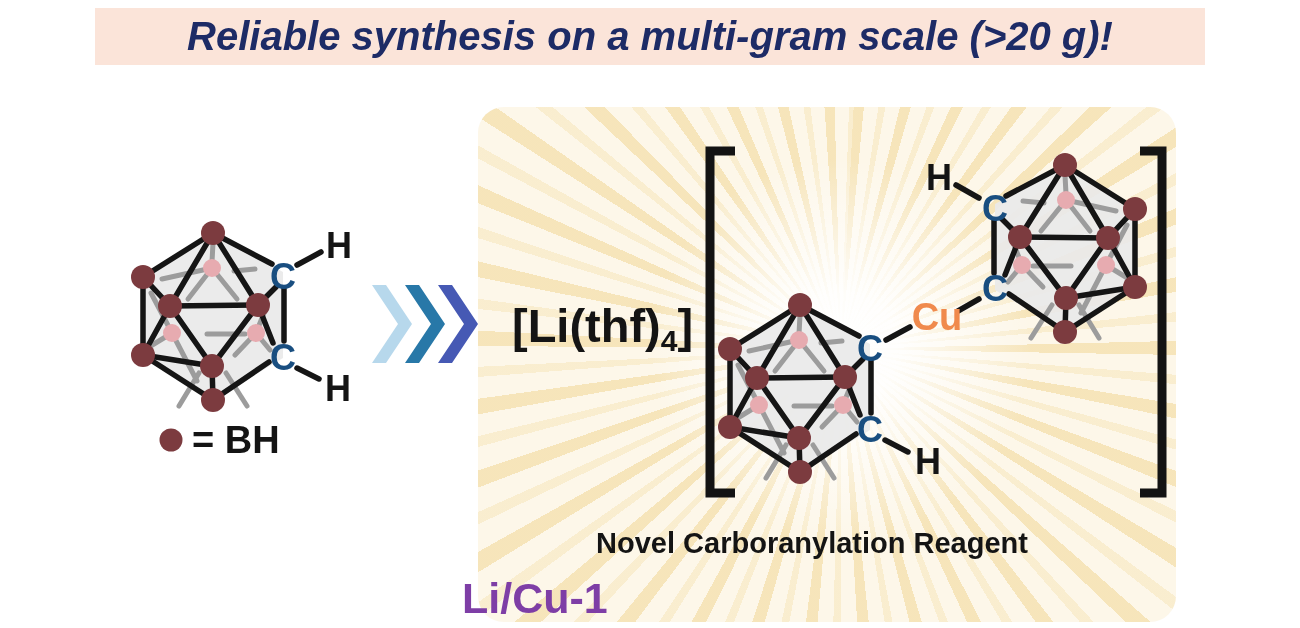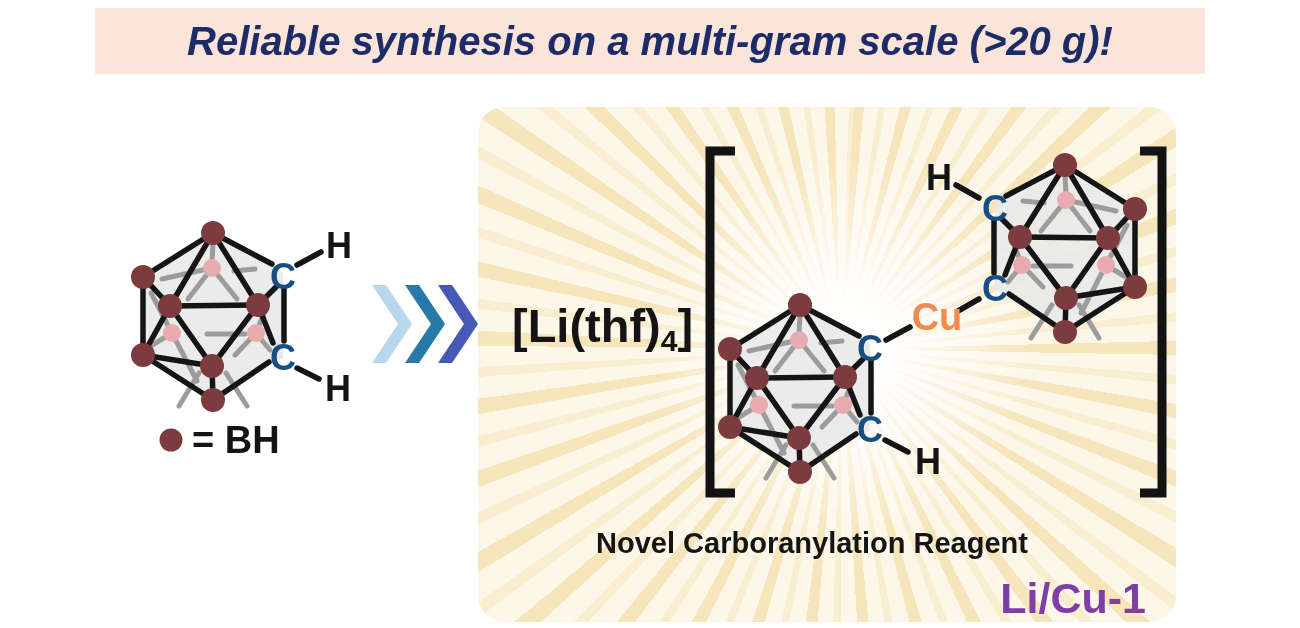--- a/index.html
+++ b/index.html
@@ -1,34 +1,34 @@
 <!DOCTYPE html>
 <html><head>
 <meta charset="utf-8">
 <style>
   html,body{margin:0;padding:0;background:#ffffff;}
   .stage{position:relative;width:1300px;height:628px;background:#ffffff;overflow:hidden;
          font-family:"Liberation Sans",sans-serif;}
-  .banner{position:absolute;left:95px;top:8px;width:1110px;height:66px;background:#fbe4d9;
+  .banner{position:absolute;left:95px;top:8px;width:1110px;height:57px;background:#fbe4d9;
           display:flex;align-items:center;justify-content:center;}
   .banner span{font-size:40px;font-weight:bold;font-style:italic;color:#1d2b66;letter-spacing:0px;white-space:nowrap;}
   .panel{position:absolute;left:478px;top:107px;width:698px;height:515px;border-radius:26px;
          background:
            radial-gradient(circle at 52% 47%, #ffffff 0%, rgba(255,255,255,.92) 12%, rgba(255,255,255,0) 42%),
            repeating-conic-gradient(from 3deg at 52% 47%,
               rgba(246,228,184,.95) 0deg 2.4deg,
               rgba(255,252,242,0) 2.4deg 5.8deg,
               rgba(247,231,190,.6) 5.8deg 7.4deg,
               rgba(255,252,242,0) 7.4deg 10.7deg),
            #fdf7e9;}
   svg.art{position:absolute;left:0;top:0;}
   svg text{font-family:"Liberation Sans",sans-serif;font-weight:bold;}
   .cap1{position:absolute;left:462px;top:527px;width:700px;text-align:center;
         font-size:29px;font-weight:bold;color:#141414;white-space:nowrap;}
-  .cap2{position:absolute;left:446px;top:574px;width:700px;text-align:right;
+  .cap2{position:absolute;left:462px;top:574px;width:700px;text-align:left;
         font-size:43px;font-weight:bold;color:#7e3ea6;white-space:nowrap;}
 </style>
 </head>
 <body>
 
 <div class="stage">
 
   <div class="banner">
     <span>Reliable synthesis on a multi-gram scale (&gt;20 g)!</span>
   </div>

